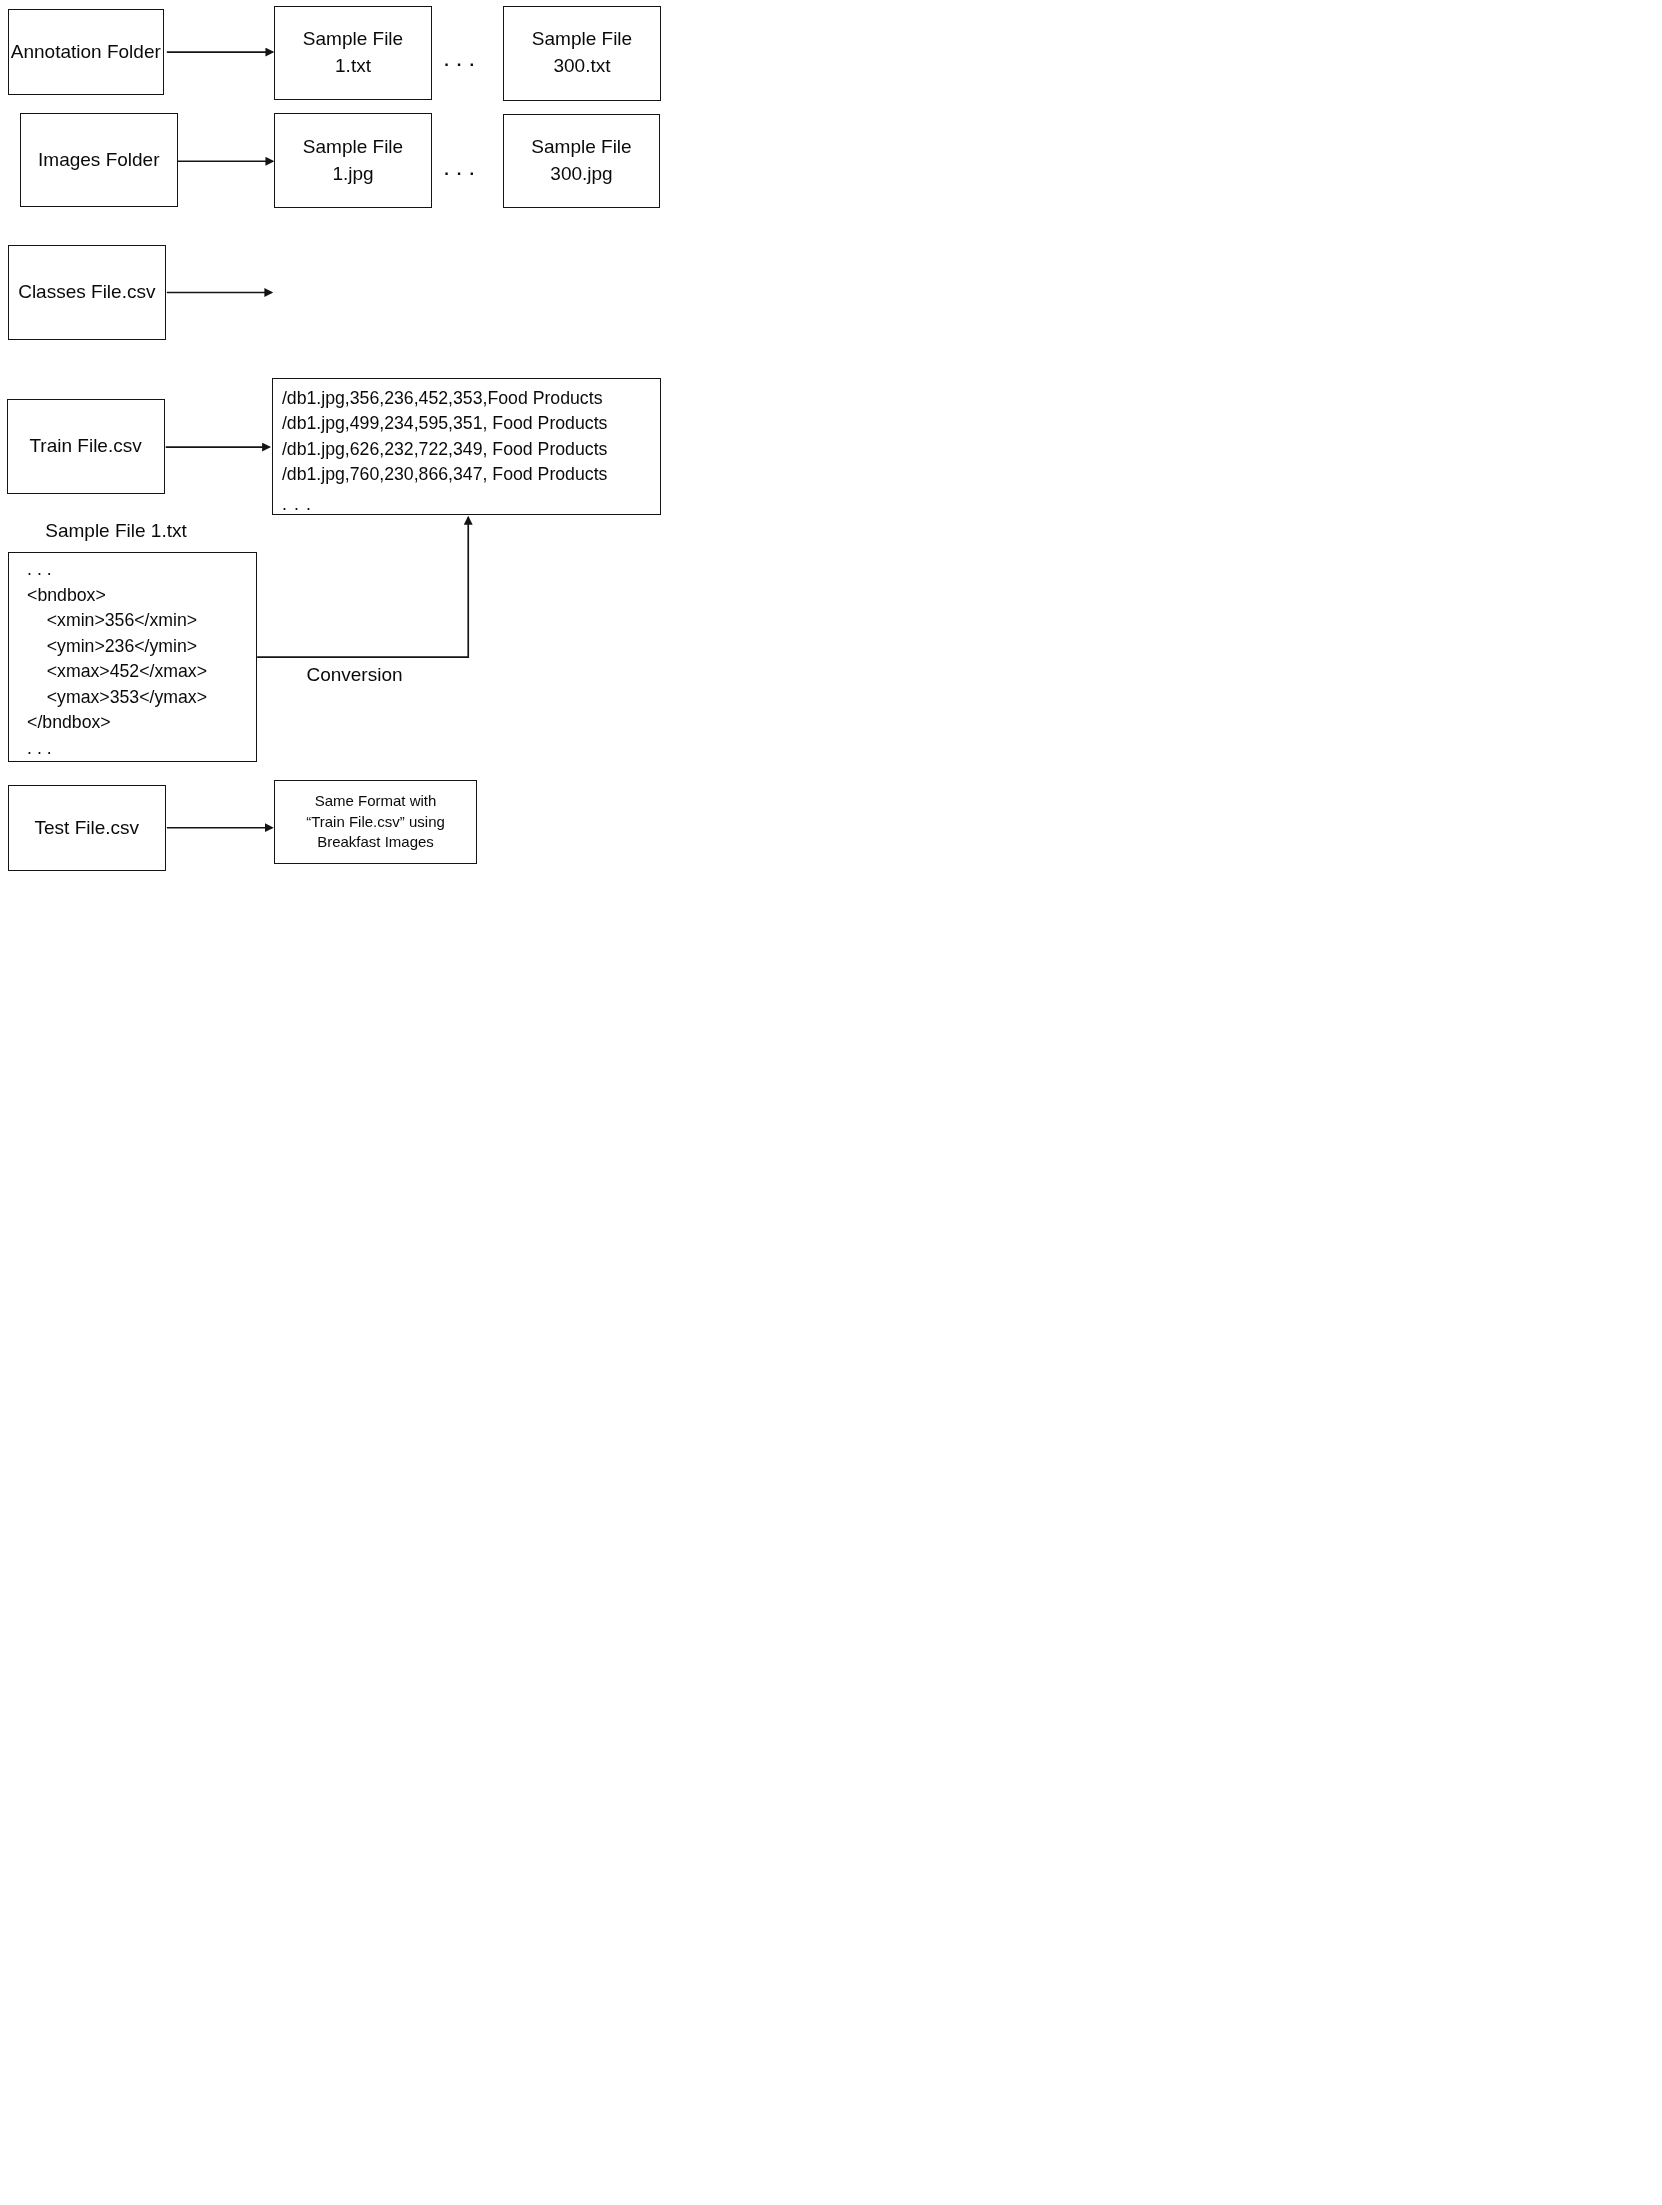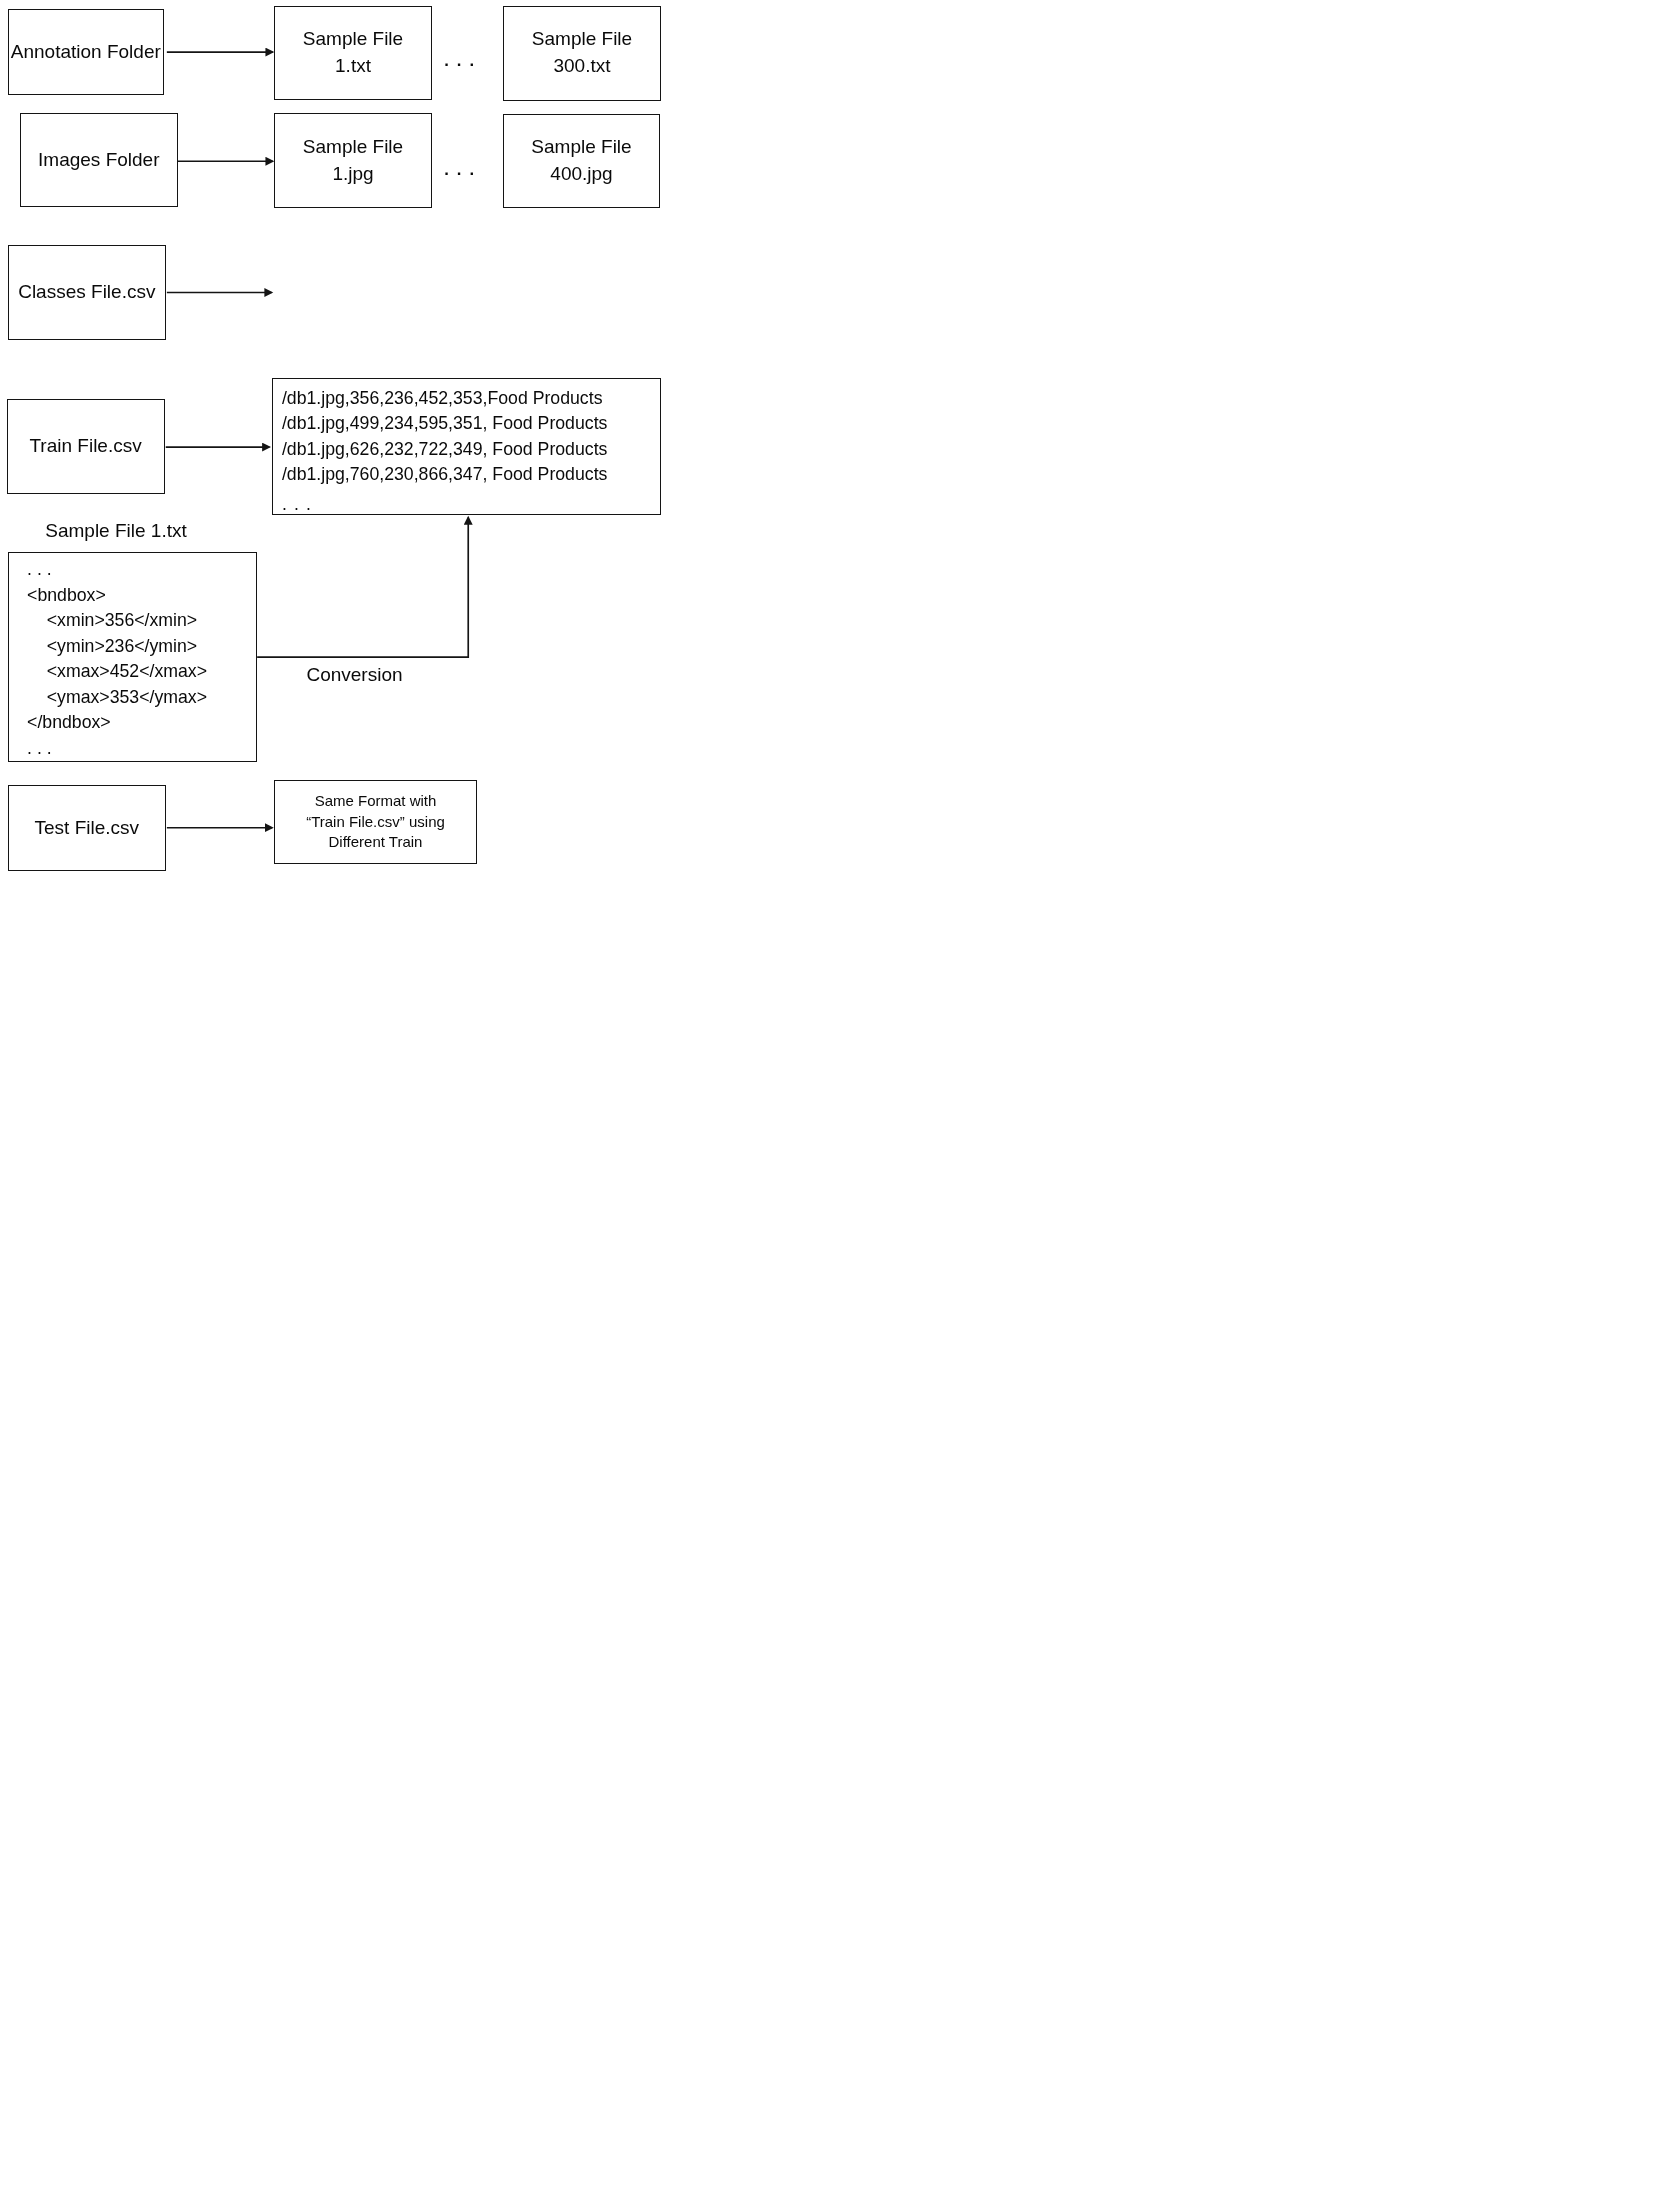--- a/index.html
+++ b/index.html
@@ -120,21 +120,21 @@
   <div class="node" style="left:274px; top:113px; width:158px; height:95px;">
     <div>
       <div>Sample File</div>
       <div>1.jpg</div>
     </div>
   </div>
   <div class="dots" style="left:438px; top:160px; width:44px;">. . .</div>
   <div class="node" style="left:503px; top:114px; width:157px; height:94px;">
     <div>
       <div>Sample File</div>
-      <div>400.jpg</div>
+      <div>300.jpg</div>
     </div>
   </div>
 
   <div class="node" style="left:7.8px; top:245px; width:158px; height:95px;">
     <div>Classes File.csv</div>
   </div>
 
   <div class="node" style="left:6.6px; top:399px; width:158px; height:95px;">
     <div>Train File.csv</div>
   </div>
@@ -161,18 +161,18 @@
 
   <div class="floating-label" style="left:299px; top:664px; width:111px;">Conversion</div>
 
   <div class="node" style="left:7.8px; top:785px; width:158px; height:86px;">
     <div>Test File.csv</div>
   </div>
   <div class="node" style="left:274px; top:780px; width:203px; height:84px; font-size:15px; line-height:1.38;">
     <div>
       <div>Same Format with</div>
       <div>“Train File.csv” using</div>
-      <div>Different Train</div>
+      <div>Breakfast Images</div>
     </div>
   </div>
 
 </div>
 
 
 </body></html>

